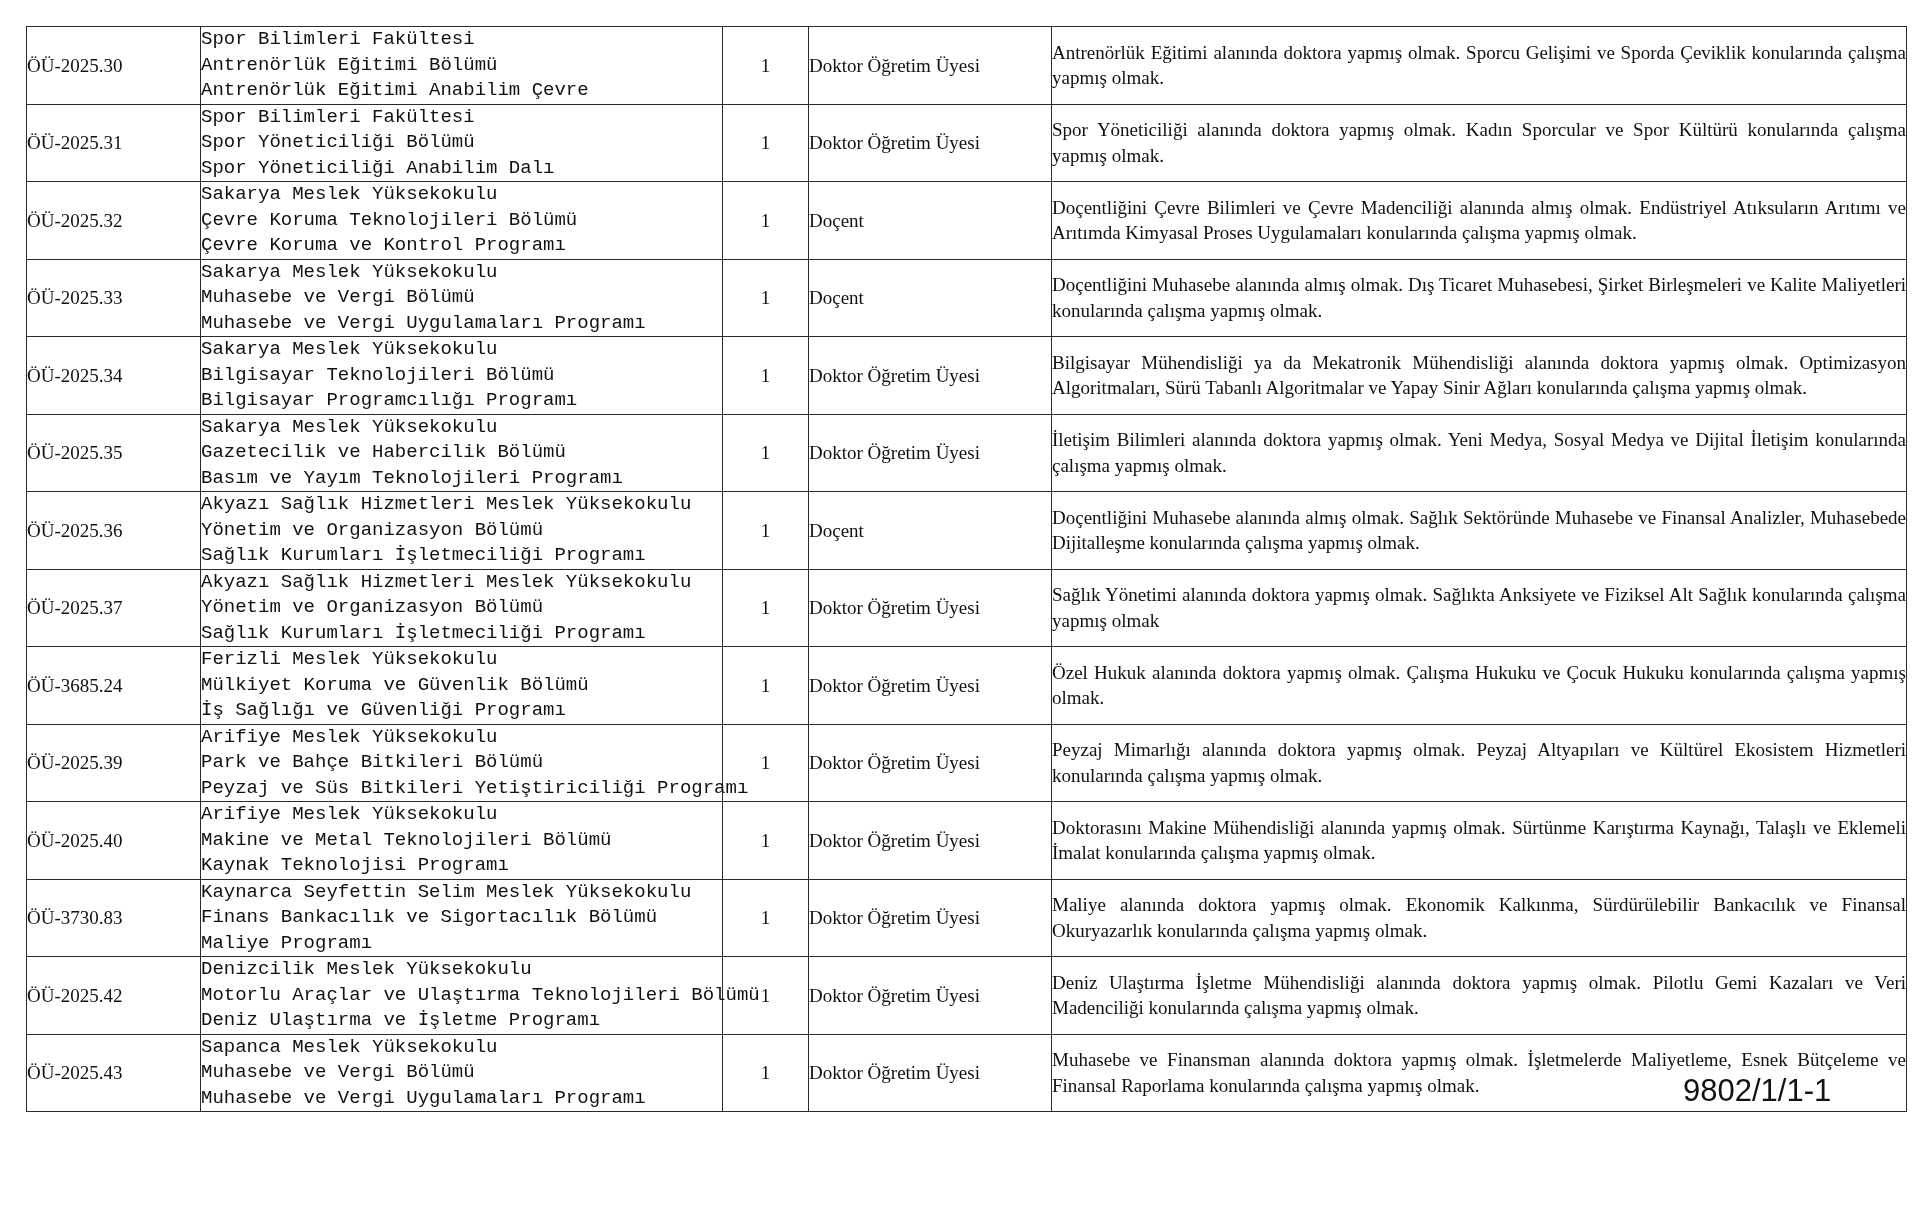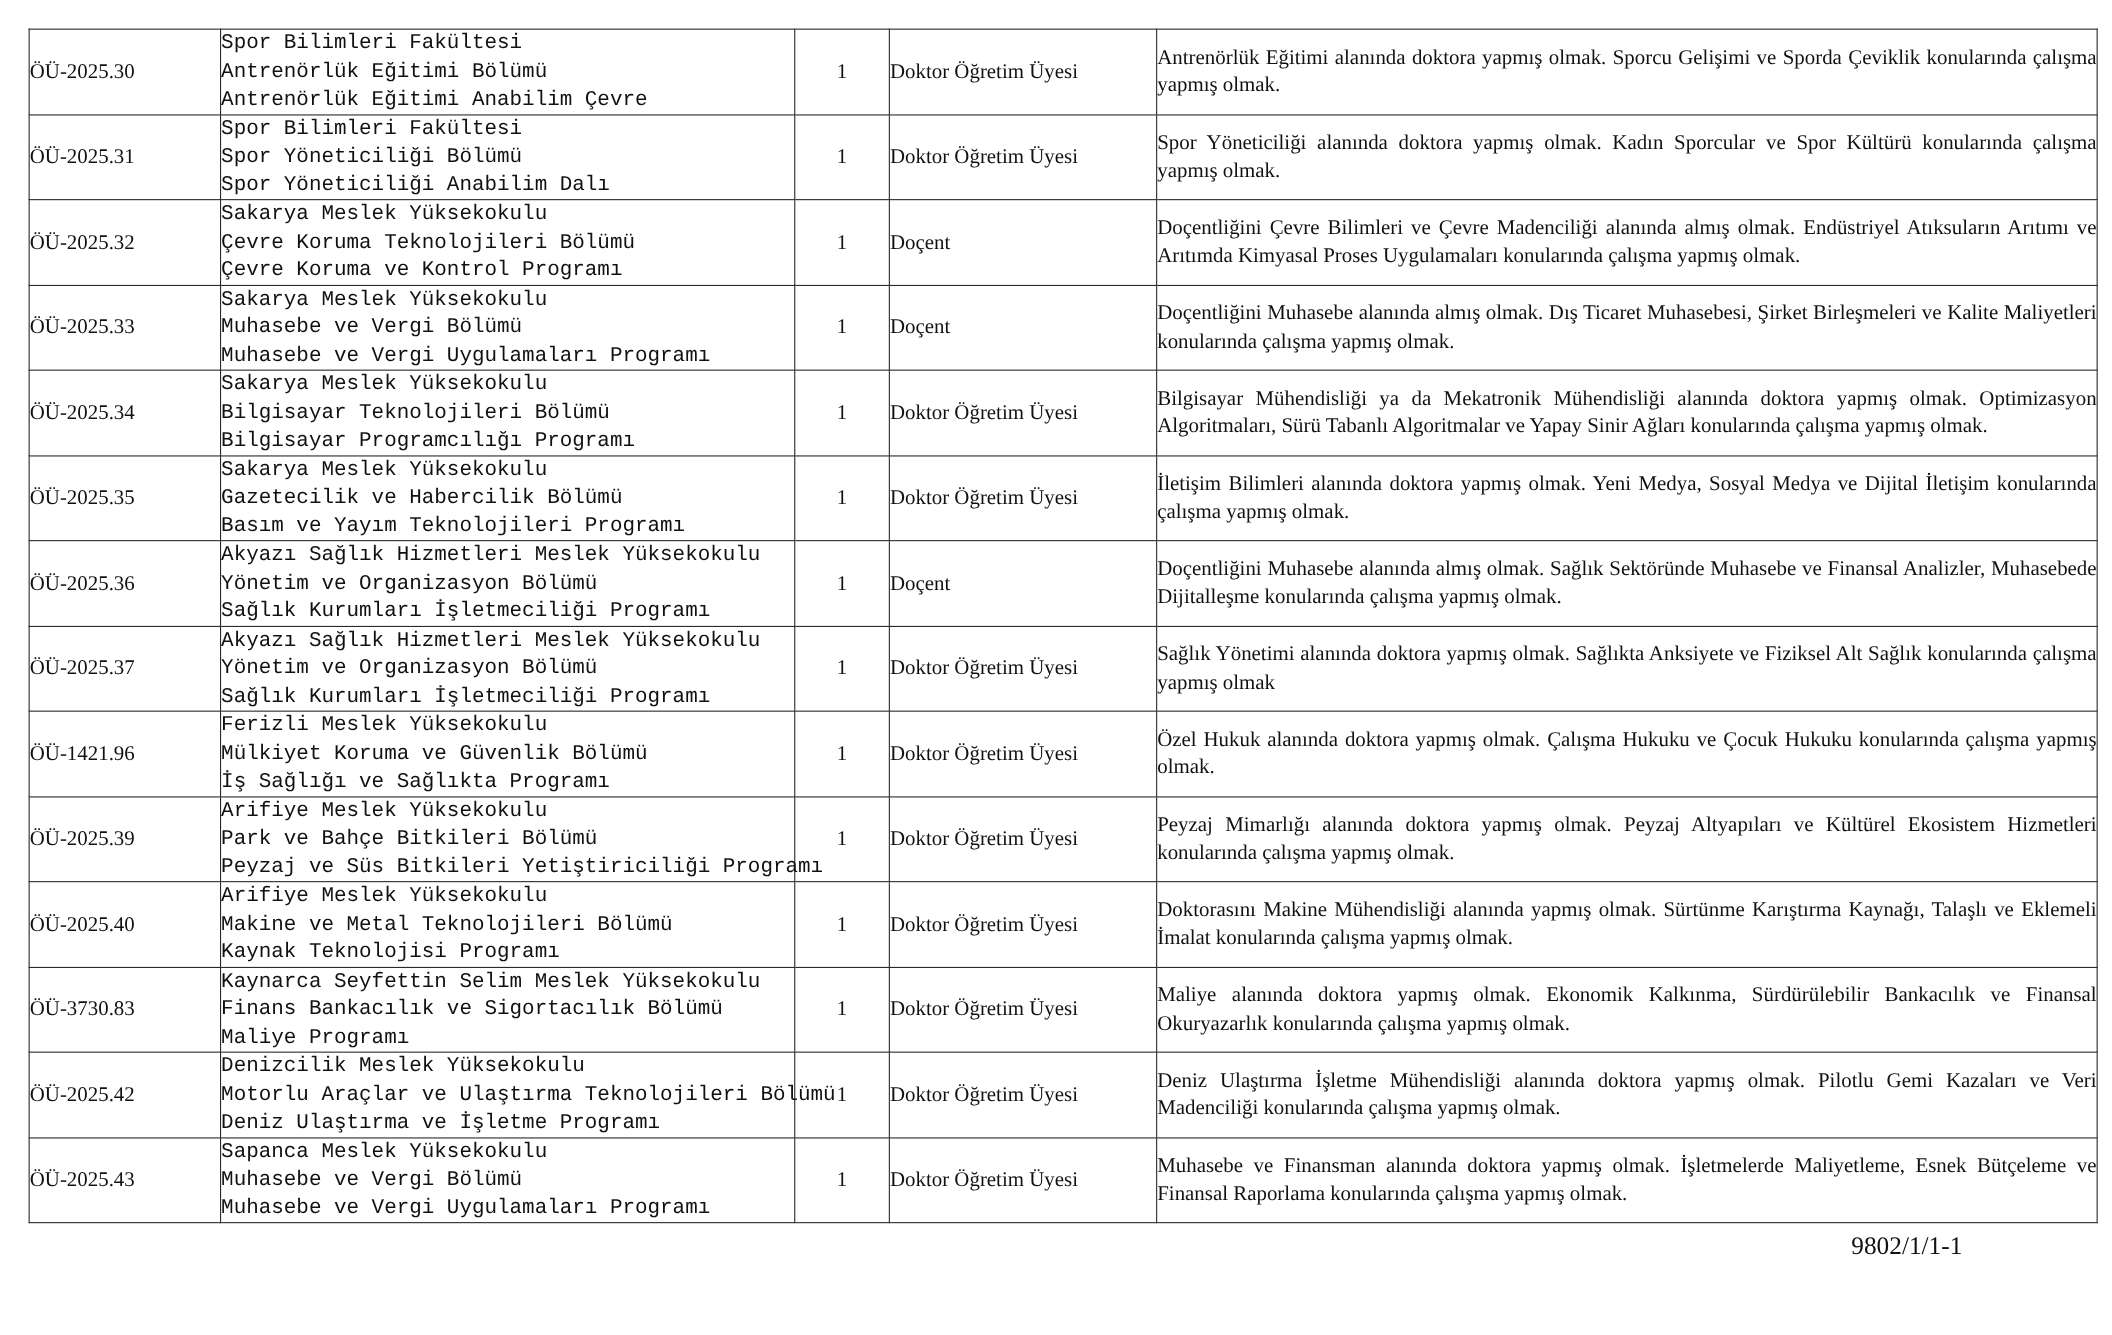--- a/index.html
+++ b/index.html
@@ -21,22 +21,22 @@
     col.c-count { width: 86px; }
     col.c-title { width: 243px; }
     col.c-req { width: 855px; }
     td.code { padding-left: 14px; }
     td.unit { padding-left: 12px; font-family: Liberation Mono, monospace; }
     td.unit .ln { display: block; white-space: nowrap; }
     td.count { text-align: center; }
     td.title { padding-left: 14px; white-space: nowrap; }
     td.req { padding: 0 12px 0 14px; text-align: justify; }
     .page-ref {
-      position: absolute; left: 1683px; top: 1120px;
-      font-size: 23px; font-family: Liberation Serif, serif;
+      position: absolute; left: 1683px; top: 1073px;
+      font-size: 31px; font-family: Liberation Sans, sans-serif;
     }
   </style>
 </head>
 <body>
 
 <table class="positions">
   <colgroup>
     <col class="c-code">
       <col class="c-unit">
       <col class="c-count">
@@ -126,25 +126,25 @@
     <td class="unit">
       <span class="ln">Akyazı Sağlık Hizmetleri Meslek Yüksekokulu</span>
       <span class="ln">Yönetim ve Organizasyon Bölümü</span>
       <span class="ln">Sağlık Kurumları İşletmeciliği Programı</span>
     </td>
     <td class="count">1</td>
     <td class="title">Doktor Öğretim Üyesi</td>
     <td class="req">Sağlık Yönetimi alanında doktora yapmış olmak. Sağlıkta Anksiyete ve Fiziksel Alt Sağlık konularında çalışma yapmış olmak</td>
   </tr>
       <tr>
-    <td class="code">ÖÜ-1421.96</td>
+    <td class="code">ÖÜ-3685.24</td>
     <td class="unit">
       <span class="ln">Ferizli Meslek Yüksekokulu</span>
       <span class="ln">Mülkiyet Koruma ve Güvenlik Bölümü</span>
-      <span class="ln">İş Sağlığı ve Sağlıkta Programı</span>
+      <span class="ln">İş Sağlığı ve Güvenliği Programı</span>
     </td>
     <td class="count">1</td>
     <td class="title">Doktor Öğretim Üyesi</td>
     <td class="req">Özel Hukuk alanında doktora yapmış olmak. Çalışma Hukuku ve Çocuk Hukuku konularında çalışma yapmış olmak.</td>
   </tr>
       <tr>
     <td class="code">ÖÜ-2025.39</td>
     <td class="unit">
       <span class="ln">Arifiye Meslek Yüksekokulu</span>
       <span class="ln">Park ve Bahçe Bitkileri Bölümü</span>

